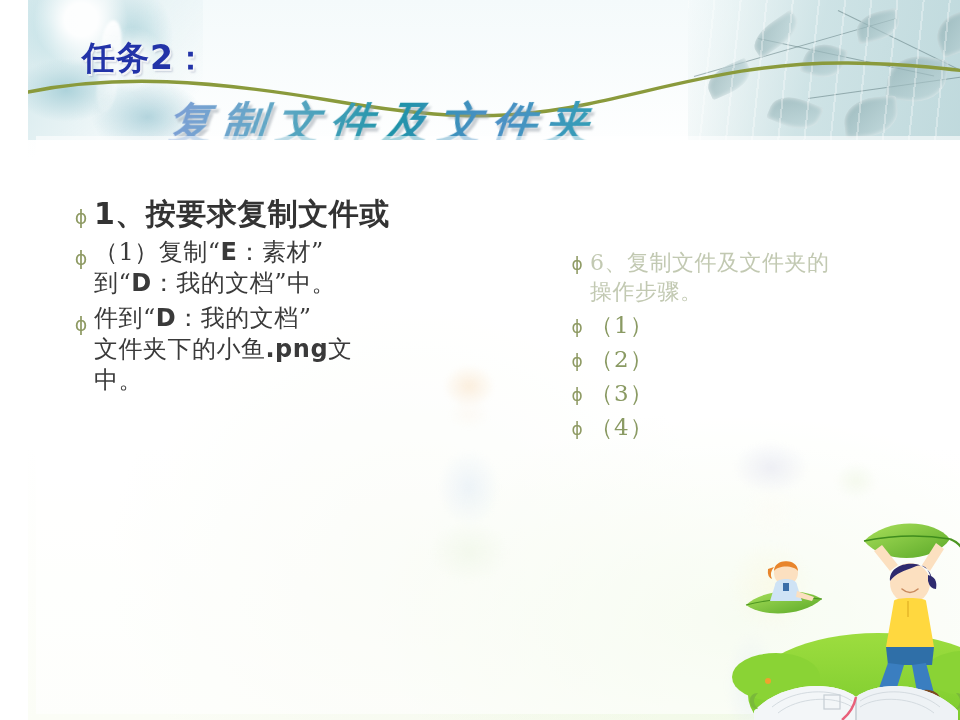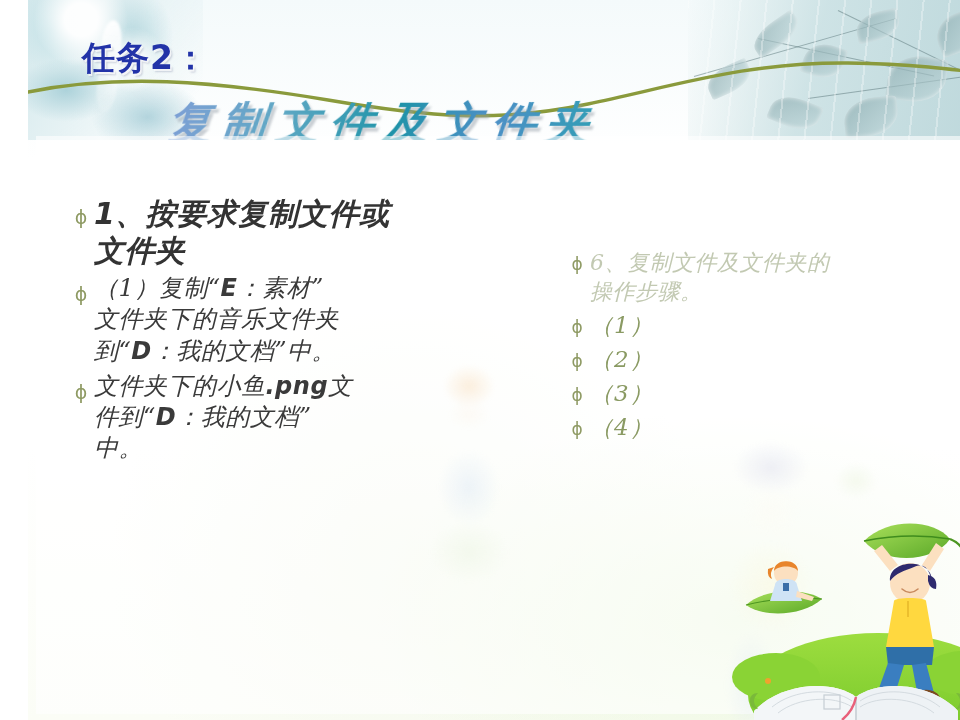--- a/index.html
+++ b/index.html
@@ -117,21 +117,21 @@
   .bullet-row{display:flex;align-items:flex-start;margin-bottom:4px;}
   .bullet{
     flex:0 0 auto;width:26px;text-align:center;
     font-family:"DejaVu Sans","Liberation Sans",sans-serif;
     color:#8e9a63;line-height:1;
     user-select:none;
   }
   .col-left .bullet{font-size:19px;padding-top:12px;}
   .col-right .bullet{font-size:17px;padding-top:8px;}
 
-  .btxt{flex:1 1 auto;font-style:italic;}
+  .btxt{flex:1 1 auto;}
 
   .l-head{
     font-family:"DejaVu Sans","Liberation Sans",sans-serif;
     font-weight:bold;font-size:30px;line-height:1.22;color:#333333;
     letter-spacing:.5px;
   }
   .l-item{
     font-family:"DejaVu Serif","Liberation Serif",serif;
     font-size:24px;line-height:1.30;color:#3a3a3a;letter-spacing:.5px;
   }
@@ -186,36 +186,34 @@
     <div class="wm wm-left"></div>
     <div class="wm wm-right"></div>
 
   </div>
 
   <div class="col col-left" id="left-col">
       <div class="bullet-row">
         <span class="bullet">ϕ</span>
         <div class="btxt l-head">
           <div>1、按要求复制文件或</div>
-          <div>文件夹</div>
         </div>
       </div>
       <div class="bullet-row">
         <span class="bullet">ϕ</span>
         <div class="btxt l-item">
           <div>（1）复制“<b>E</b>：素材”</div>
-          <div>文件夹下的音乐文件夹</div>
           <div>到“<b>D</b>：我的文档”中。</div>
         </div>
       </div>
       <div class="bullet-row">
         <span class="bullet">ϕ</span>
         <div class="btxt l-item">
+          <div>件到“<b>D</b>：我的文档”</div>
           <div>文件夹下的小鱼<b>.png</b>文</div>
-          <div>件到“<b>D</b>：我的文档”</div>
           <div>中。</div>
         </div>
       </div>
     </div>
 
   <div class="col col-right" id="right-col">
       <div class="bullet-row">
         <span class="bullet">ϕ</span>
         <div class="btxt r-head">
           <div>6、复制文件及文件夹的</div>

